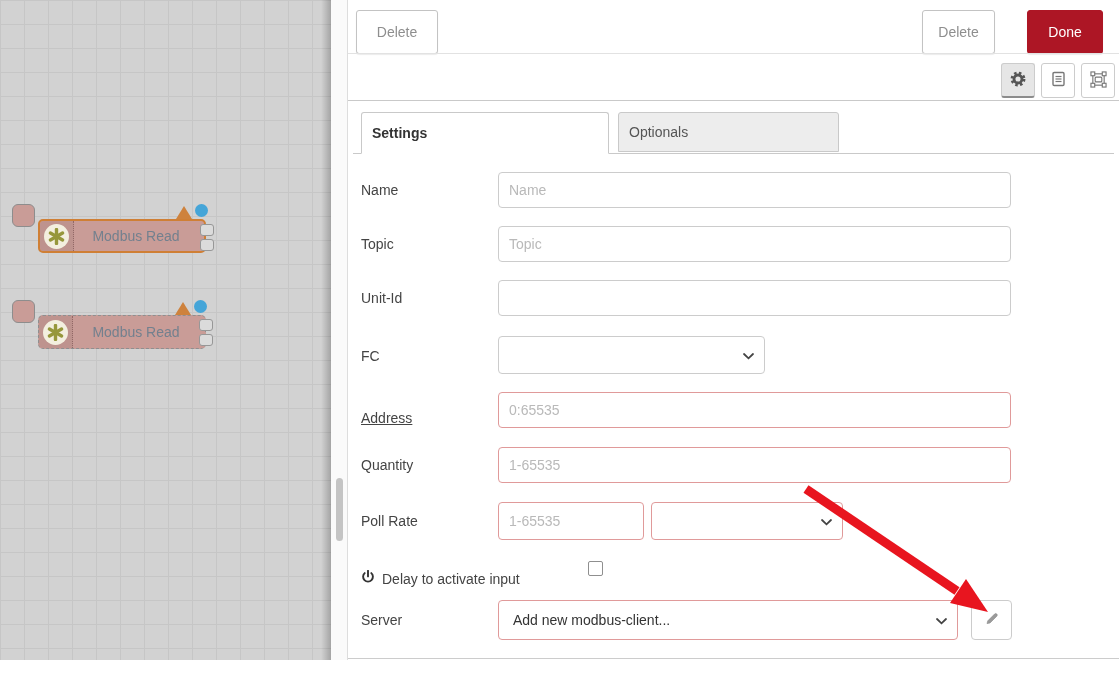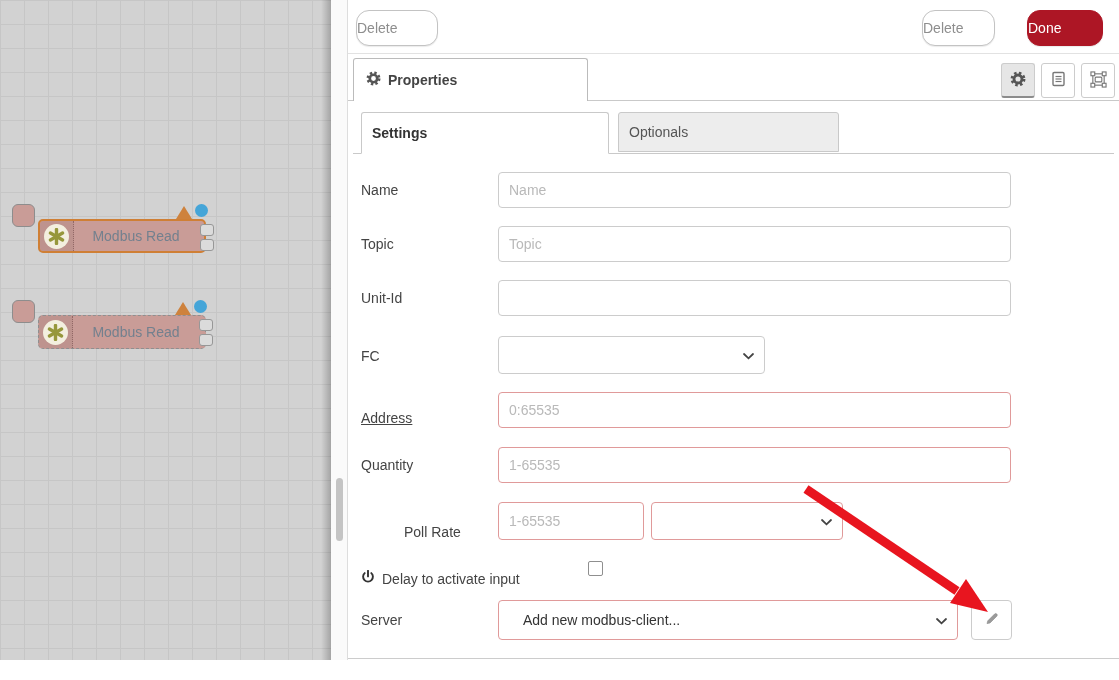--- a/index.html
+++ b/index.html
@@ -75,23 +75,23 @@
     position: absolute; width: 13px; height: 13px; border-radius: 50%;
     background: #45a5d8;
   }
 
   
   #panel {
     position: absolute; left: 347px; top: 0; width: 772px; height: 660px;
     background: #ffffff; border-left: 1px solid #dddddd;
   }
   .tray-btn {
-    position: absolute; height: 36px; background: #ffffff;
-    border: 1px solid #c3c3c3; border-radius: 13px;
-    color: #8e8e8e; font-size: 14px; text-align: left; line-height: 34px;
+    position: absolute; height: 44px; background: #ffffff;
+    border: 1px solid #c3c3c3; border-radius: 3px;
+    color: #8e8e8e; font-size: 14px; text-align: center; line-height: 34px;
     box-shadow: 0 1px 1px rgba(0,0,0,0.08); cursor: pointer;
   }
   #btn-done {
     background: #AD1625; border-color: #AD1625; color: #ffffff;
   }
   #header-divider { position: absolute; top: 53px; left: 0; right: 0; border-top: 1px solid #e2e2e2; }
 
   #tabrow-divider { position: absolute; top: 100px; left: 0; right: 0; border-top: 1px solid #c9c9c9; }
   #properties-tab {
     position: absolute; left: 5px; top: 58px; width: 235px; height: 43px;
@@ -121,21 +121,21 @@
   .txt-input {
     position: absolute; left: 150px; width: 513px; height: 36px;
     border: 1px solid #cccccc; border-radius: 4px; padding: 0 10px;
     font-family: "Liberation Sans", sans-serif; font-size: 14px; color: #333;
     outline: none; background: #fff;
   }
   .txt-input::placeholder { color: #b9b9b9; opacity: 1; }
   .txt-input.invalid { border-color: #e09a9a; }
   .fake-select {
     position: absolute; height: 38px; border: 1px solid #cccccc; border-radius: 4px;
-    background: #ffffff; display: flex; align-items: center; padding: 0 24px;
+    background: #ffffff; display: flex; align-items: center; padding: 0 14px;
     font-size: 14px; color: #333; cursor: pointer;
   }
   .fake-select.invalid { border-color: #e09a9a; }
   .fake-select .chev { position: absolute; right: 10px; top: 50%; transform: translateY(-50%); }
 
   #delay-row { position: absolute; left: 13px; top: 560px; display: flex; align-items: center; gap: 7px; color: #444; margin-top: 10px; }
   #delay-checkbox {
     position: absolute; left: 240px; top: 561px; width: 15px; height: 15px;
     border: 1px solid #8f8f8f; border-radius: 2px; background: #ffffff; cursor: pointer;
   }
@@ -200,29 +200,20 @@
   <div id="scroll-thumb"></div>
 </div>
 
 <div id="panel">
 
   <button class="tray-btn" id="btn-delete" style="left:8px; top:10px; width:82px;">Delete</button>
   <button class="tray-btn" id="btn-cancel" style="right:124px; top:10px; width:73px;">Delete</button>
   <button class="tray-btn" id="btn-done" style="right:16px; top:10px; width:76px;">Done</button>
   <div id="header-divider"></div>
 
-  <div id="properties-tab">
-    <span>
-      <svg width="15" height="15" viewBox="0 0 20 20">
-        <circle cx="10" cy="10" r="5" fill="none" stroke="#555" stroke-width="3.6"></circle>
-        <circle cx="10" cy="10" r="7.6" fill="none" stroke="#555" stroke-width="3.4" stroke-dasharray="3.1 2.9"></circle>
-      </svg>
-    </span>
-    <span>Properties</span>
-  </div>
 
   <div class="mini-iconbtn active" style="right:84px;">
     <span>
       <svg width="16" height="16" viewBox="0 0 20 20">
         <circle cx="10" cy="10" r="5" fill="none" stroke="#555" stroke-width="3.6"></circle>
         <circle cx="10" cy="10" r="7.6" fill="none" stroke="#555" stroke-width="3.4" stroke-dasharray="3.1 2.9"></circle>
       </svg>
     </span>
   </div>
   <div class="mini-iconbtn" style="right:44px;">
@@ -278,21 +269,21 @@
         </svg>
     </span>
   </div>
 
   <span class="field-label" style="top:410px;text-decoration:underline;">Address</span>
   <input class="txt-input invalid" style="top: 392px;" placeholder="0:65535">
 
   <span class="field-label" style="top:457px;">Quantity</span>
   <input class="txt-input invalid" style="top: 447px;" placeholder="1-65535">
 
-  <span class="field-label" style="top:524px;margin-left:43px;">Poll Rate</span>
+  <span class="field-label" style="top:513px;">Poll Rate</span>
   <input class="txt-input invalid" style="top: 502px; width: 146px; height: 38px;" placeholder="1-65535">
   <div class="fake-select invalid" style="left:303px; top:502px; width:192px;">
     <span></span>
     <span class="chev">
       <svg width="11" height="7">
           <path d="M1 1 L5.5 5.3 L10 1" stroke="#444" stroke-width="1.8" fill="none" stroke-linecap="round"></path>
         </svg>
     </span>
   </div>
 

